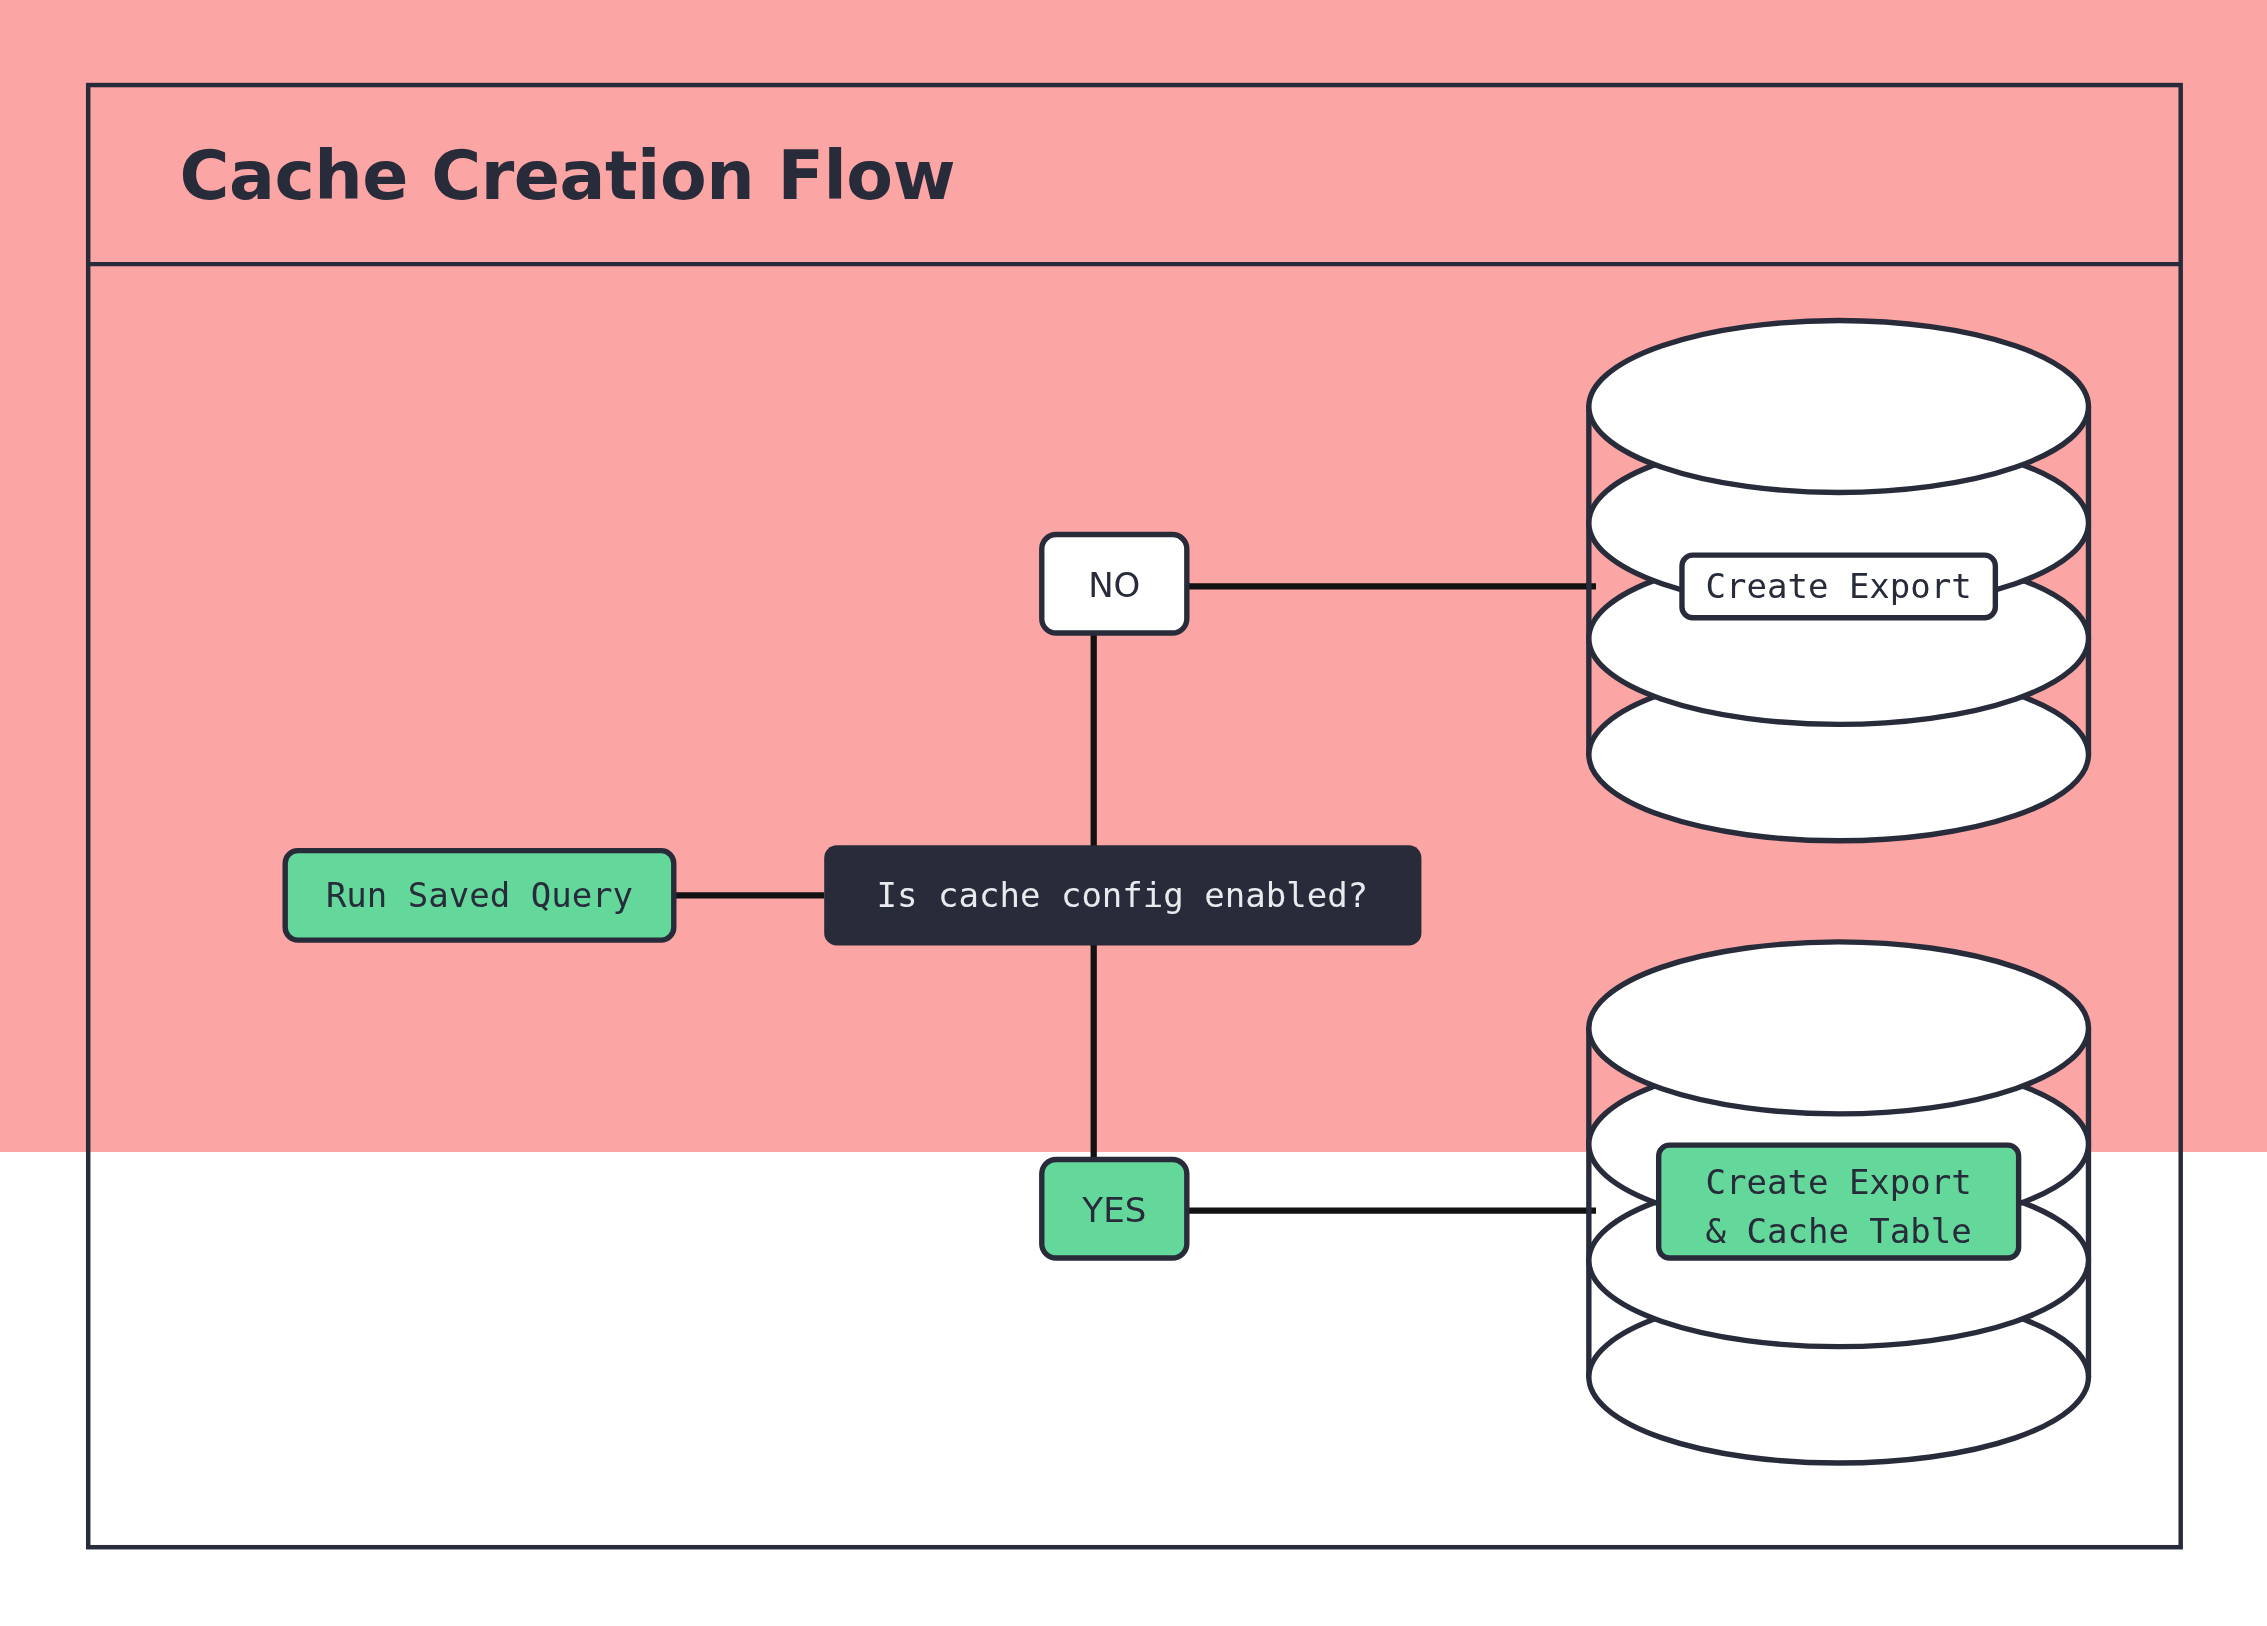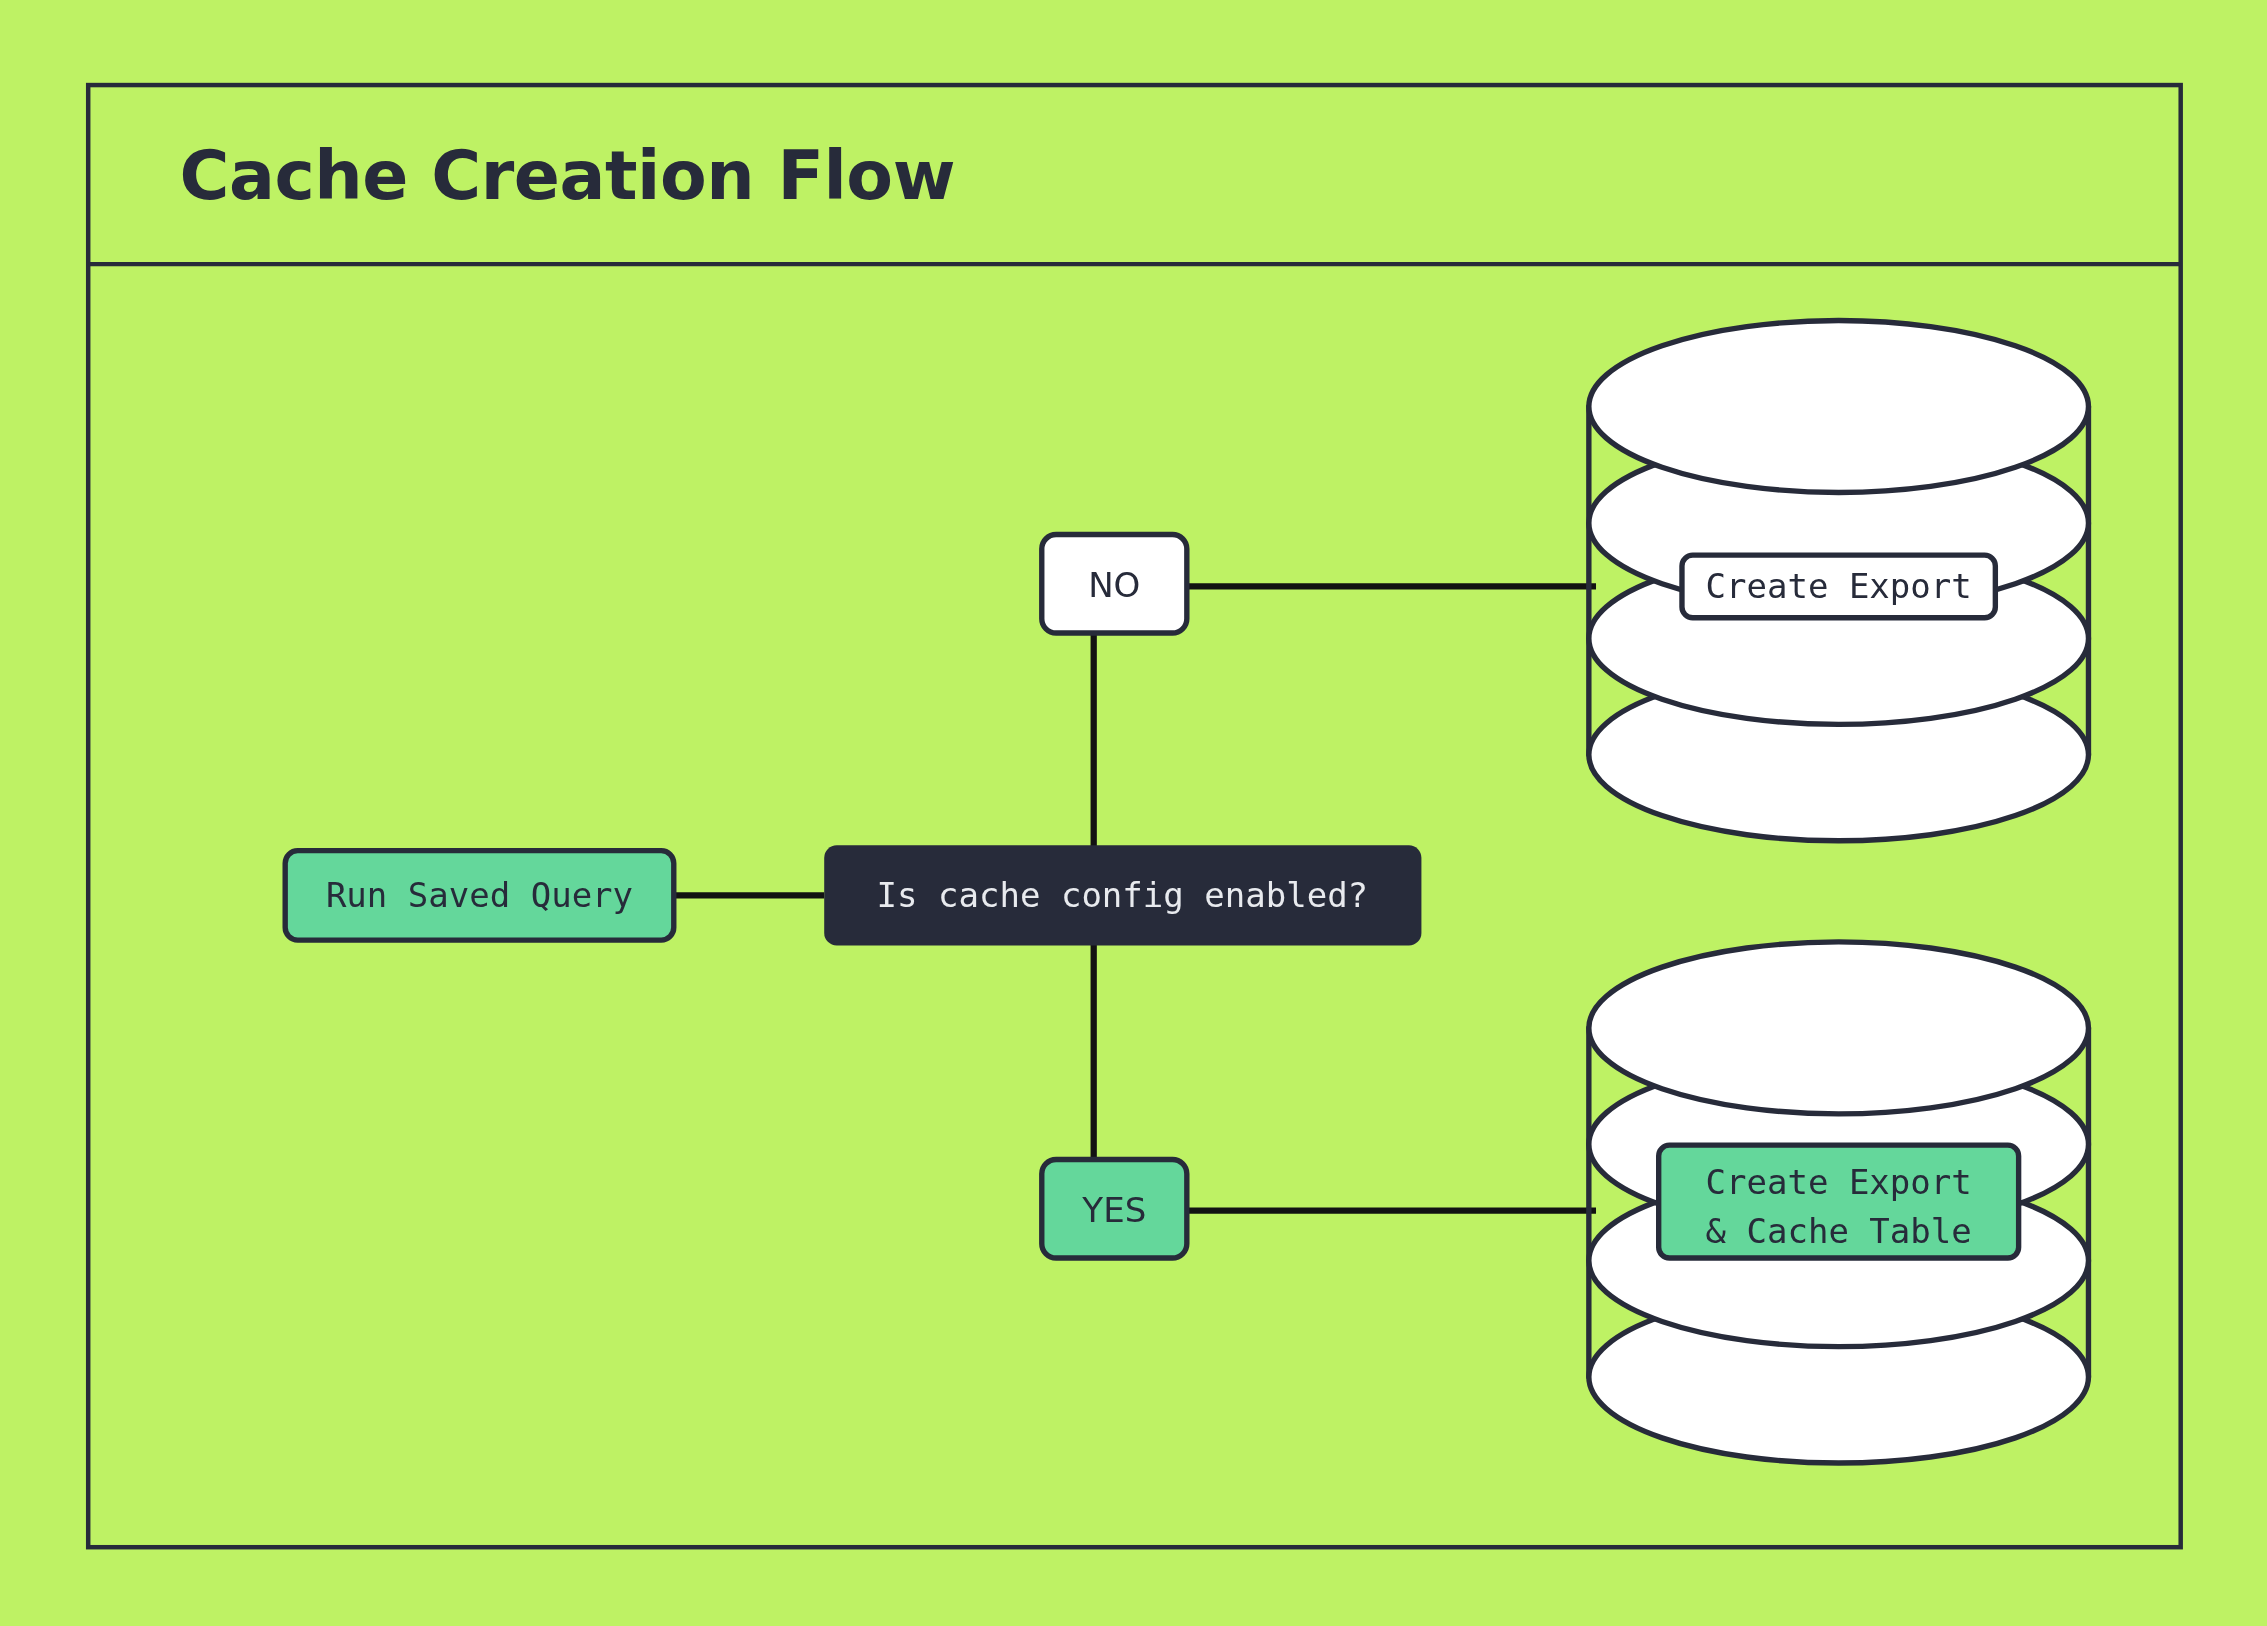--- a/index.html
+++ b/index.html
@@ -9,22 +9,22 @@
   }
   body {
     width: 2268px;
     height: 1626px;
     font-family: "Liberation Sans", sans-serif;
     overflow: hidden;
   }
   #diagram-root {
     position: relative;
     width: 2268px;
-    height: 1626px;
-    background: #bef264;
+    height: 1152px;
+    background: #fca5a5;
   }
   svg#flow-svg {
     display: block;
     width: 2268px;
     height: 1626px;
   }
   .frame-rect {
     fill: none;
     stroke: #272B3A;
     stroke-width: 5;

